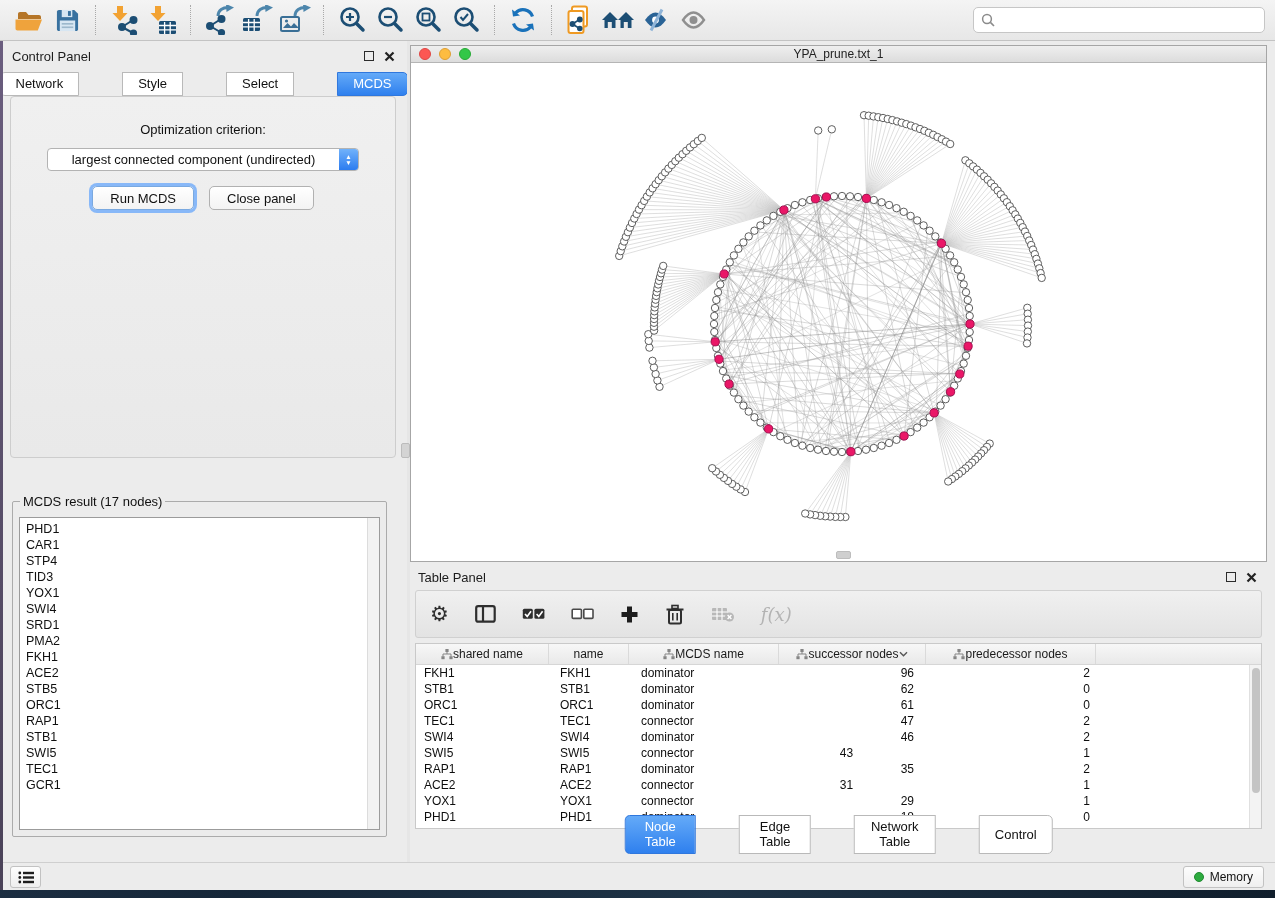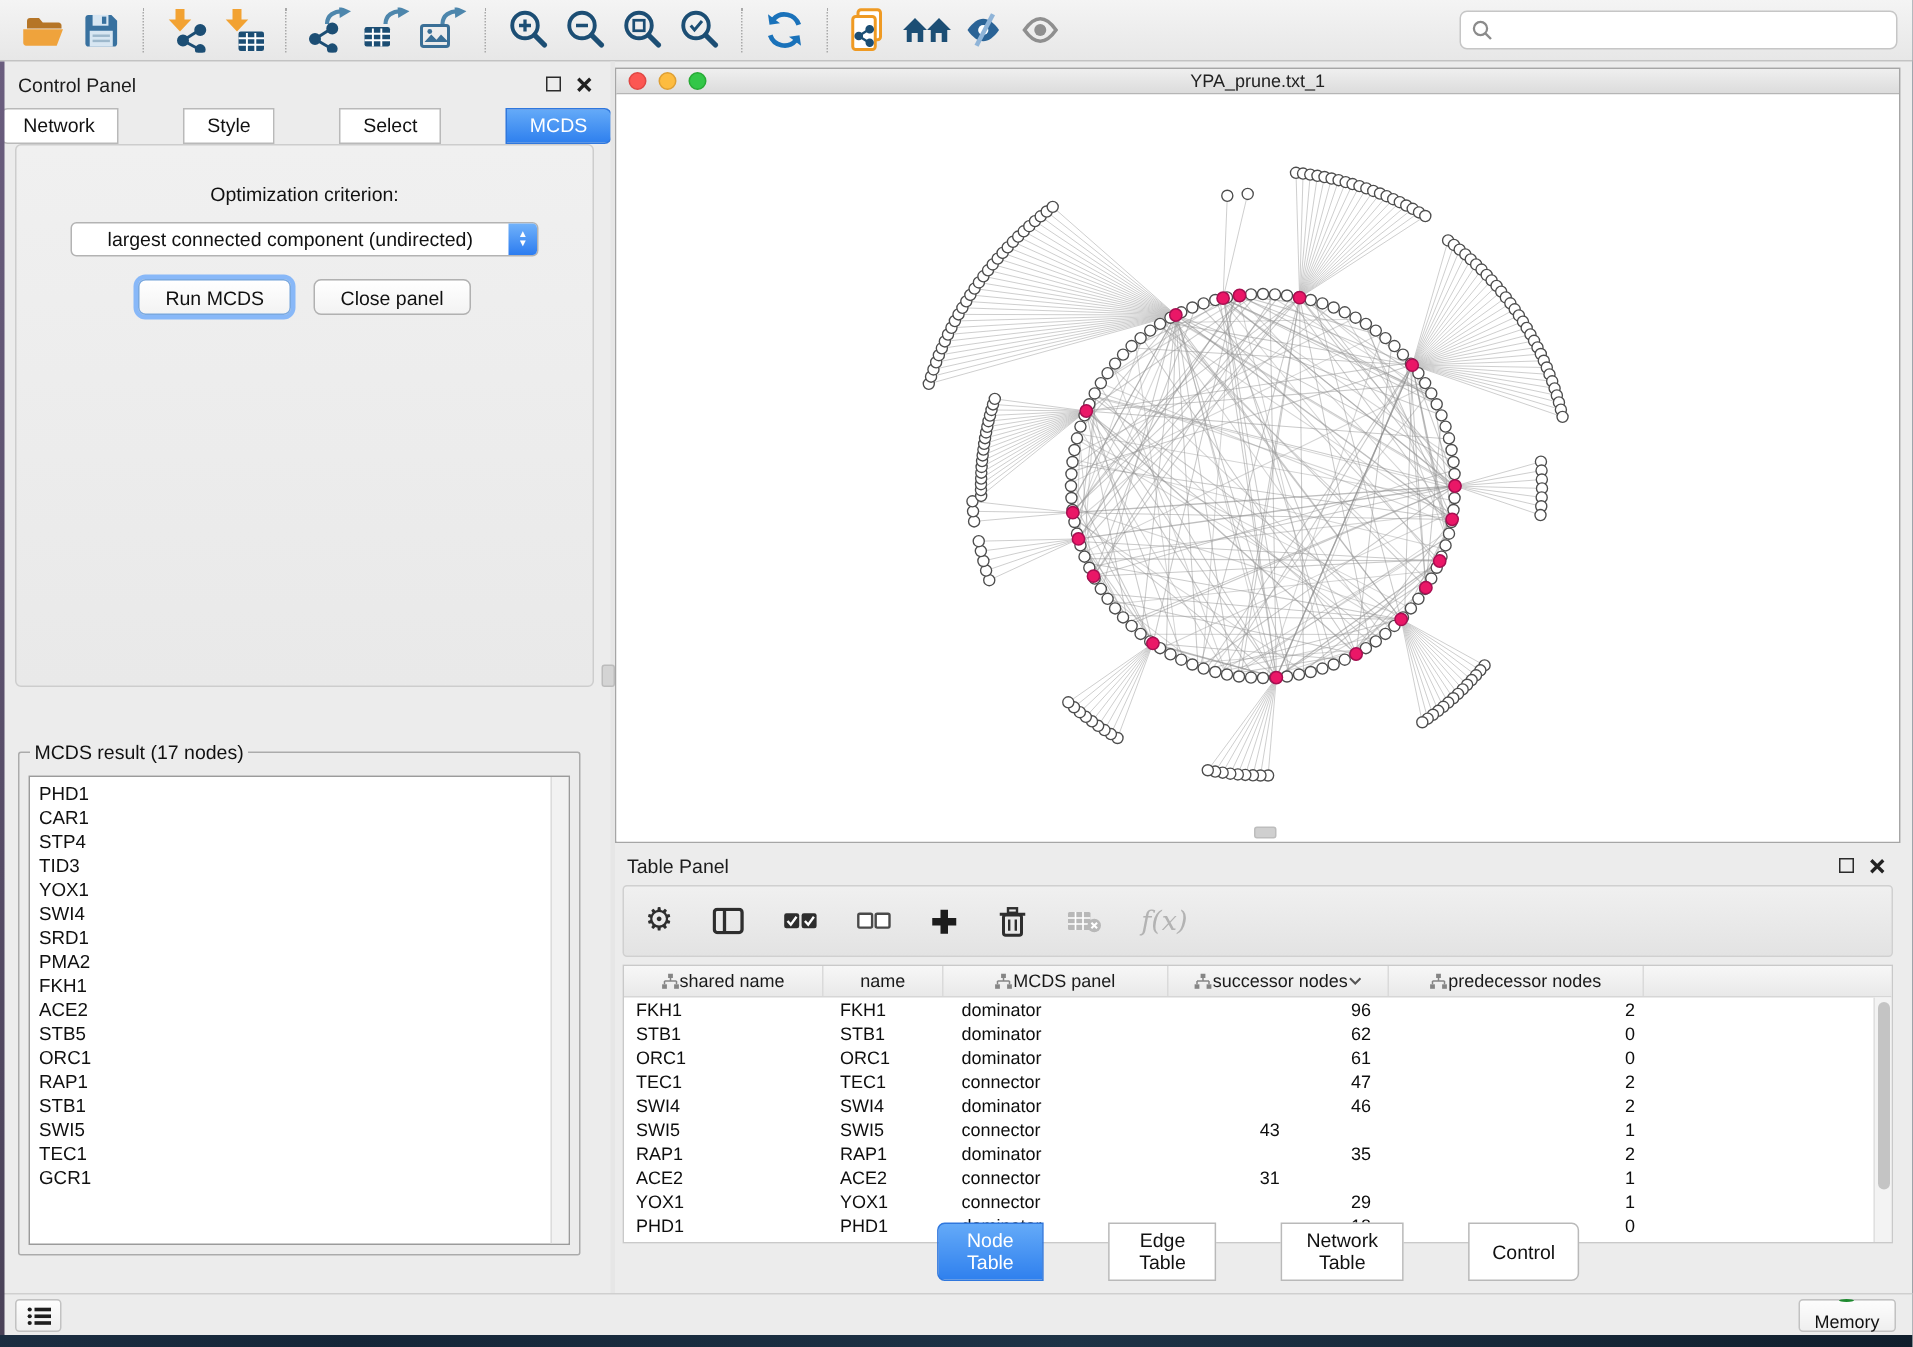--- a/index.html
+++ b/index.html
@@ -103,21 +103,21 @@
   .tp-scroll { position:absolute; right:0; top:21px; bottom:0; width:12px; background:#f3f3f3;
     border-left:1px solid #e0e0e0; }
   .tp-thumb { margin:3px 1.5px; height:125px; background:#c4c4c4; border-radius:5px; }
   .tp-tabs { bottom:2px; }
 
   
   .status-bar { position:absolute; left:0; top:862px; width:100%; height:28px;
     background:#ececec; border-top:1px solid #cfcfcf; }
   .sb-btn { position:absolute; top:3px; height:22px; background:linear-gradient(#fdfdfd,#efefef);
     border:1px solid #c2c2c2; border-radius:3px; display:flex; align-items:center;
-    justify-content:center; gap:6px; cursor:pointer; font:12px "Liberation Sans",sans-serif; color:#111;flex-direction:column; }
+    justify-content:center; gap:6px; cursor:pointer; font:12px "Liberation Sans",sans-serif; color:#111; }
   .list-btn { left:10px; width:31px; }
   .mem-btn { right:11px; padding:0 10px; }
   .mem-dot { width:10px; height:10px; border-radius:50%; background:#2dab3f; border:1px solid #1f8a30; }
 </style>
 </head>
 <body>
 
 <div class="app-window">
 
   <div class="toolbar">
@@ -1056,21 +1056,21 @@
           <div class="th" style="width: 80px;">
             <span>name</span>
           </div>
           <div class="th" style="width: 150px;">
             <svg width="12" height="11" viewBox="0 0 12 11">
               <rect x="4.4" y="0" width="3.2" height="3" fill="#858585"></rect>
               <path d="M6 3v2M2 5h8M2 5v2.2M10 5v2.2" stroke="#858585" stroke-width="1" fill="none"></path>
               <rect x="0.4" y="7.2" width="3.2" height="3" fill="#858585"></rect>
               <rect x="8.4" y="7.2" width="3.2" height="3" fill="#858585"></rect>
             </svg>
-            <span>MCDS panel</span>
+            <span>MCDS name</span>
           </div>
           <div class="th" style="width: 147px;">
             <svg width="12" height="11" viewBox="0 0 12 11">
               <rect x="4.4" y="0" width="3.2" height="3" fill="#858585"></rect>
               <path d="M6 3v2M2 5h8M2 5v2.2M10 5v2.2" stroke="#858585" stroke-width="1" fill="none"></path>
               <rect x="0.4" y="7.2" width="3.2" height="3" fill="#858585"></rect>
               <rect x="8.4" y="7.2" width="3.2" height="3" fill="#858585"></rect>
             </svg>
             <span>successor nodes</span>
             <svg width="9" height="6" viewBox="0 0 9 6">

